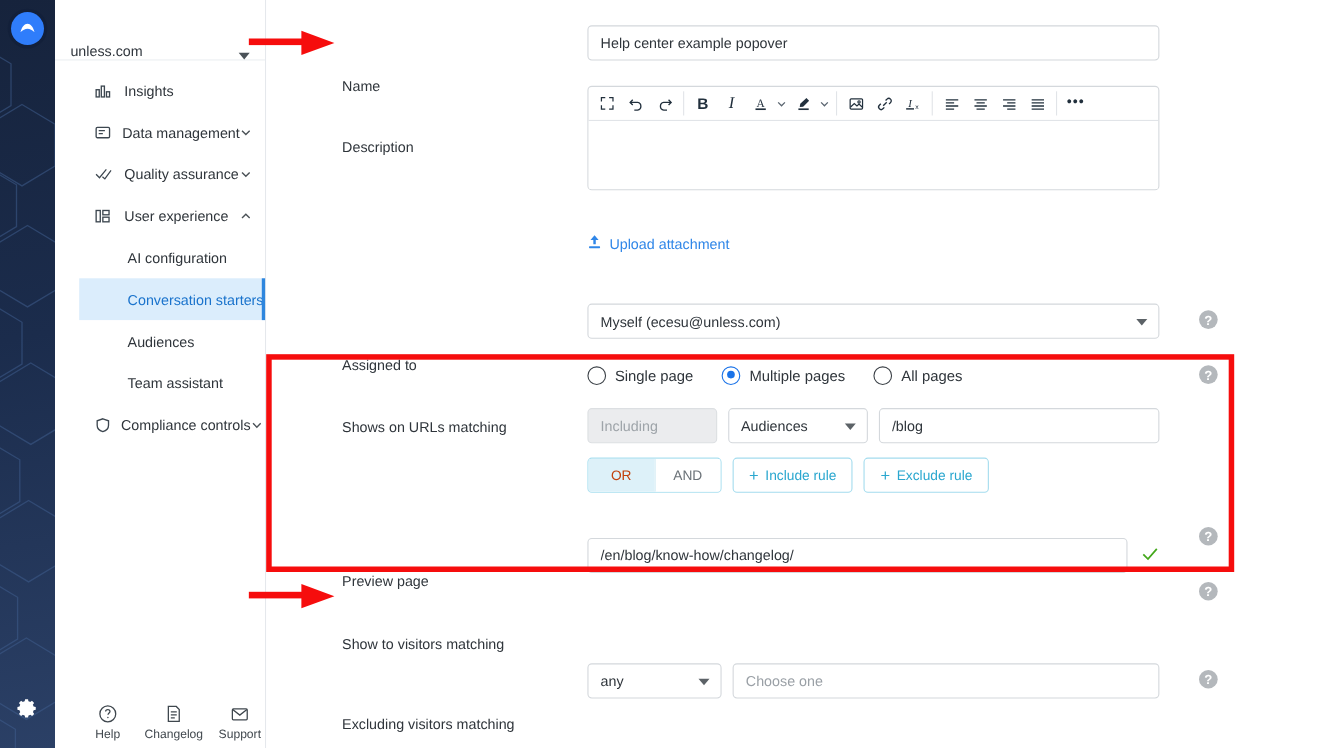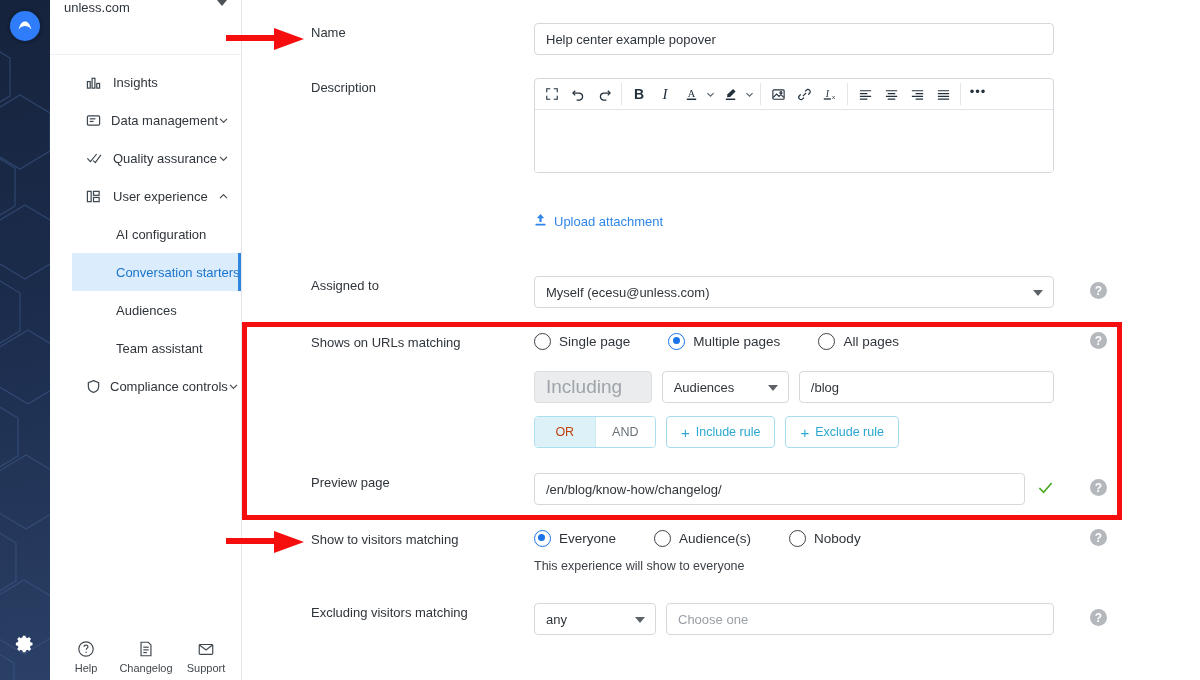--- a/index.html
+++ b/index.html
@@ -34,21 +34,21 @@
     width: 20px; height: 20px;
   }
 
   
   .sidebar {
     position: absolute; left: 50px; top: 0; width: 192px; height: 680px;
     background: #ffffff;
     border-right: 1px solid #e3e6ea;
   }
   .site-picker {
-    height: 55px; display: flex; align-items: flex-start;
+    height: 55px; display: flex; align-items: flex-end;
     padding: 0 14px 0 14px;
     border-bottom: 1px solid #eceff2;
     justify-content: space-between;
     cursor: pointer;
   }
   .site-picker .site-name {
     font-size: 13px; color: #30363d;
   }
   .caret-down {
     width: 0; height: 0;
@@ -81,21 +81,21 @@
   }
   .nav-sub.active {
     background: #dbedfc; color: #1a73cc;
   }
   .nav-sub.active::after {
     content: ""; position: absolute; right: 0; top: 0;
     width: 3px; height: 100%; background: #2e86de;
   }
 
   .sidebar-footer {
-    position: absolute; left: 0; bottom: 6px; width: 192px;
+    position: absolute; left: 12px; bottom: 6px; width: 192px;
     display: flex; justify-content: space-around; align-items: flex-end;
     padding: 0 6px;
   }
   .footer-link {
     display: flex; flex-direction: column; align-items: center;
     gap: 3px; cursor: pointer; width: 56px;
   }
   .footer-link .f-ico { color: #3f474e; height: 20px; display:flex; align-items:center; }
   .footer-link .f-lbl { font-size: 11px; color: #41484e; }
 
@@ -104,21 +104,21 @@
     position: absolute; left: 242px; top: 0;
     width: 958px; height: 680px;
     background: #ffffff;
   }
   .row {
     position: absolute; left: 0; width: 958px;
     display: flex;
   }
   .lbl {
     width: 292px; padding-left: 69px; padding-top: 2px;
-    font-size: 13px; color: #2f353b;
+    font-size: 13px; color: #2f353b; margin-top: 46px;
   }
   .field { width: 520px; }
   .helpq {
     position: absolute; left: 848px;
     width: 17px; height: 17px; border-radius: 50%;
     background: #b4b8bc; color: #fff;
     font-size: 12px; font-weight: bold;
     display: flex; align-items: center; justify-content: center;
     cursor: pointer;
   }
@@ -164,42 +164,42 @@
   }
   .sel .scaret {
     position: absolute; right: 10px; top: 13px;
     width: 0; height: 0;
     border-left: 5px solid transparent;
     border-right: 5px solid transparent;
     border-top: 6px solid #5c6267;
   }
 
   
-  .radios { display: flex; align-items: center; gap: 12px; }
+  .radios { display: flex; align-items: center; gap: 0; }
   .radio {
     display: flex; align-items: center; gap: 8px; cursor: pointer;
     font-size: 13.5px; color: #2f353b; margin-right: 26px;
   }
   .rdot {
     width: 17px; height: 17px; border-radius: 50%;
     border: 1.6px solid #3c4248; background: #fff;
     flex: none; position: relative;
   }
   .radio.on .rdot { border-color: #1a73e8; }
   .radio.on .rdot::after {
     content: ""; position: absolute; left: 3.3px; top: 3.3px;
     width: 7px; height: 7px; border-radius: 50%; background: #1a73e8;
   }
 
   .rule-row { display: flex; gap: 10px; }
   .disabled-input {
     width: 122px; height: 32px; border: 1px solid #dcdfe2;
     border-radius: 4px; background: #ebecee;
     display: flex; align-items: center; padding: 0 11px;
-    font-size: 19px; color: #9ea4a9;
+    font-size: 13px; color: #9ea4a9;
   }
 
   .segmented {
     display: flex; width: 122px; height: 32px;
     border: 1px solid #a9dff0; border-radius: 4px; overflow: hidden;
   }
   .seg {
     flex: 1; display: flex; align-items: center; justify-content: center;
     font-size: 12.5px; cursor: pointer; background: #fff; color: #6b7278;
   }
@@ -588,37 +588,20 @@
           <svg width="17" height="17" viewBox="0 0 18 18" fill="none" stroke="#44a81c" stroke-width="1.7">
             <path d="M2.5 9.5 L7 14 L15.5 4.2"></path>
           </svg>
         </span>
       </div>
       <div class="helpq" style="top:6px;">?</div>
     </div>
 
     <div class="row" style="top:530px;">
       <div class="lbl">Show to visitors matching</div>
-      <div class="field">
-        <div class="radios">
-          <div class="radio on">
-            <span class="rdot"></span>
-            <span>Everyone</span>
-          </div>
-          <div class="radio">
-            <span class="rdot"></span>
-            <span>Audience(s)</span>
-          </div>
-          <div class="radio">
-            <span class="rdot"></span>
-            <span>Nobody</span>
-          </div>
-        </div>
-        <div class="hint" style="margin-top:12px;">This experience will show to everyone</div>
-      </div>
       <div class="helpq" style="top:-1px;">?</div>
     </div>
 
     <div class="row" style="top:603px;">
       <div class="lbl">Excluding visitors matching</div>
       <div class="field rule-row">
         <div class="sel" style="width:122px;">
           <span>any</span>
           <span class="scaret"></span>
         </div>

